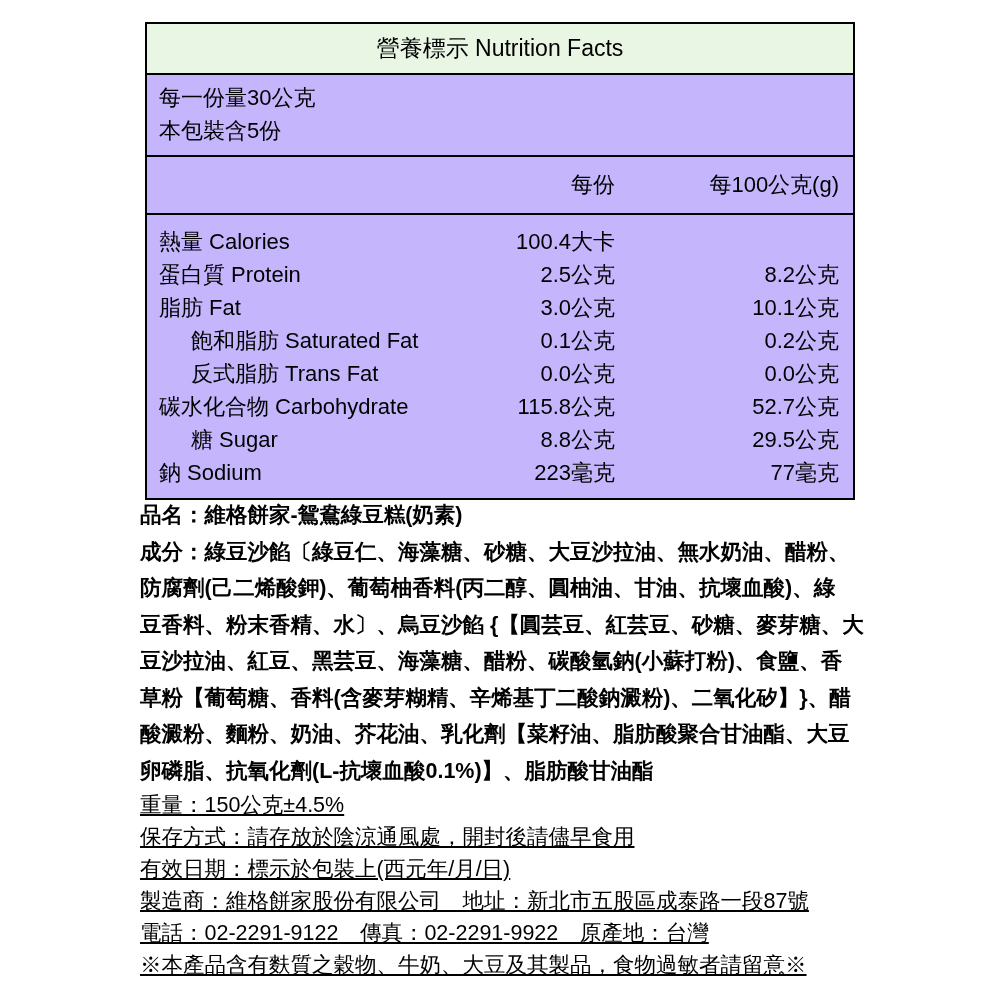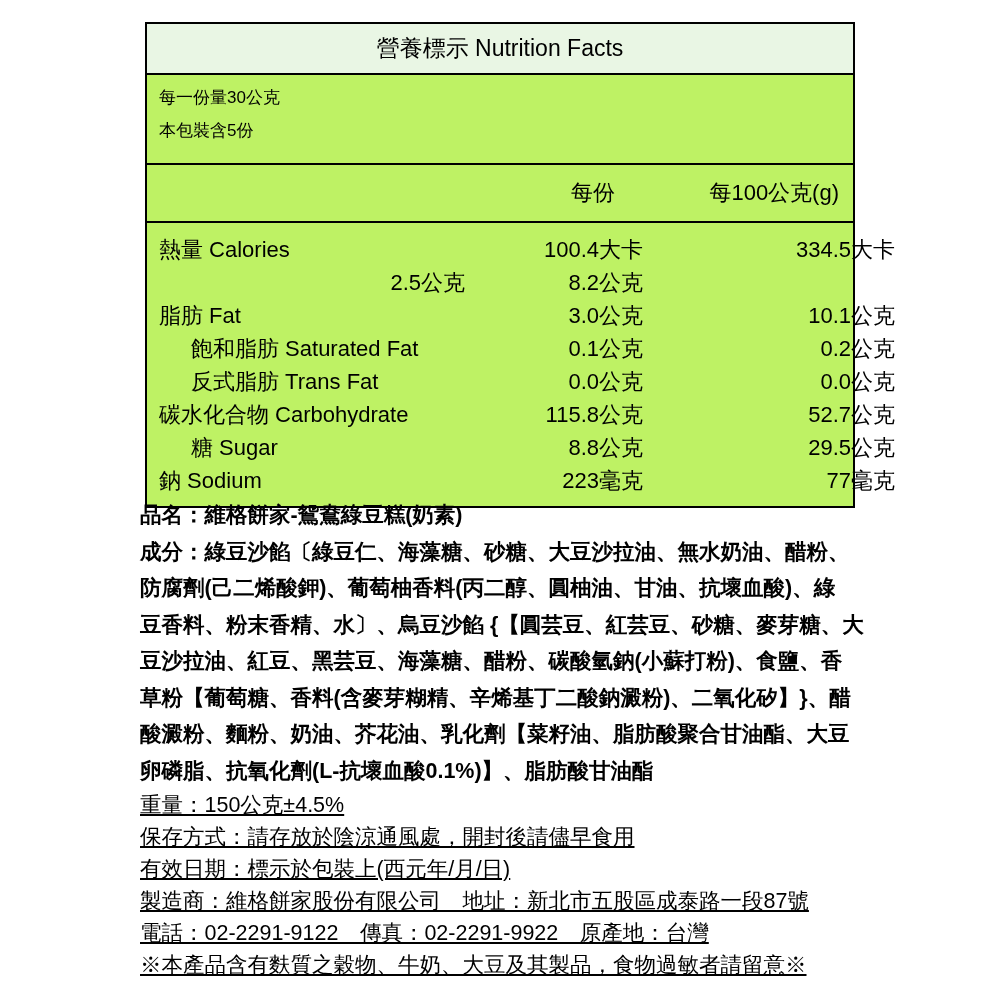--- a/index.html
+++ b/index.html
@@ -17,55 +17,54 @@
     overflow: hidden;
   }
   
   .nutrition-table {
     position: absolute;
     left: 145px;
     top: 22px;
     width: 710px;
     box-sizing: border-box;
     border: 2px solid #000000;
-    background: #bef264;
+    background: #c4b5fd;
   }
   .nt-header {
     background: #e9f6e4;
     border-bottom: 2px solid #000000;
     text-align: center;
     font-size: 23px;
     line-height: 25px;
     padding: 12px 0;
   }
   .nt-serving {
     border-bottom: 2px solid #000000;
-    padding: 6px 12px 16px 12px;
-    font-size: 17px;
+    padding: 6px 12px 8px 12px;
+    font-size: 22px;
     line-height: 33px;
   }
   .nt-colhead {
     border-bottom: 2px solid #000000;
     display: grid;
     grid-template-columns: 306px 150px 224px;
     align-items: center;
     height: 56px;
     padding: 0 14px 0 12px;
     font-size: 22px;
   }
   .nt-body {
     padding: 10px 14px 9px 12px;
   }
   .nt-row {
     display: grid;
     grid-template-columns: 306px 150px 224px;
     align-items: center;
     height: 33px;
     font-size: 22px;
-    gap: 28px;
   }
   .nt-row.indent .c1 { padding-left: 32px; box-sizing: border-box; }
   .c2, .c3 { text-align: right; }
   
   .info {
     position: absolute;
     left: 140px;
     top: 497px;
     width: 724px;
     font-size: 21.5px;
@@ -90,23 +89,23 @@
     <div class="nt-colhead">
       <div class="c1"></div>
       <div class="c2">每份</div>
       <div class="c3">每100公克(g)</div>
     </div>
 
     <div class="nt-body">
       <div class="nt-row">
         <div class="c1">熱量 Calories</div>
         <div class="c2">100.4大卡</div>
-        <div class="c3">334.5大卡</div>
       </div>
       <div class="nt-row">
+        <div class="c1">蛋白質 Protein</div>
         <div class="c2">2.5公克</div>
         <div class="c3">8.2公克</div>
       </div>
       <div class="nt-row">
         <div class="c1">脂肪 Fat</div>
         <div class="c2">3.0公克</div>
         <div class="c3">10.1公克</div>
       </div>
       <div class="nt-row indent">
         <div class="c1">飽和脂肪 Saturated Fat</div>

